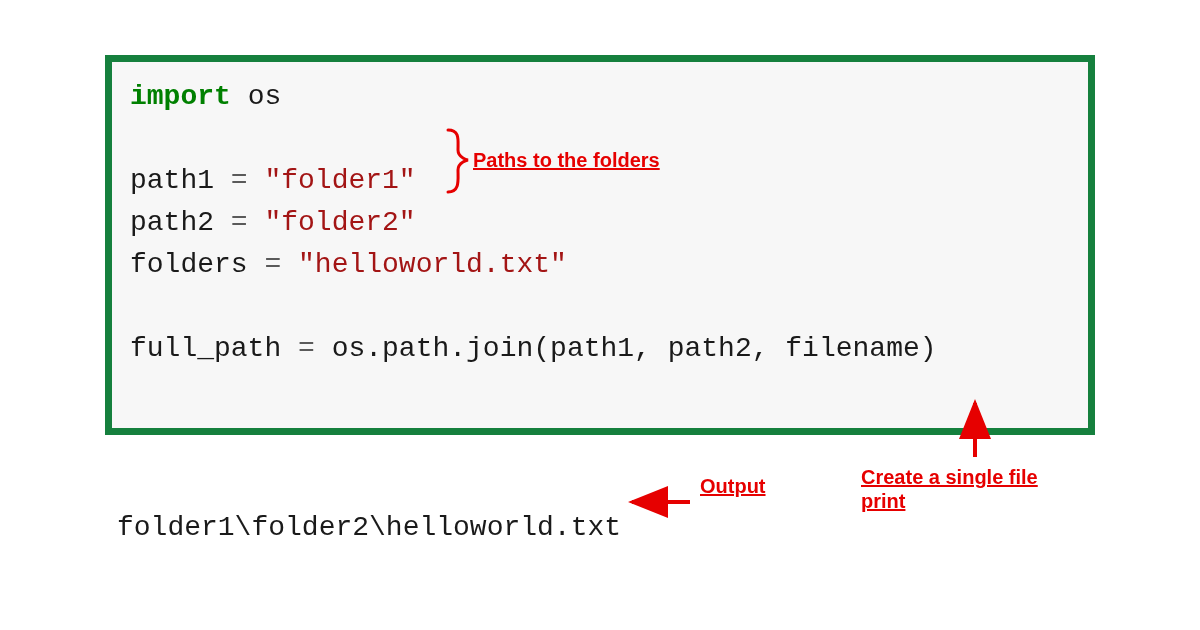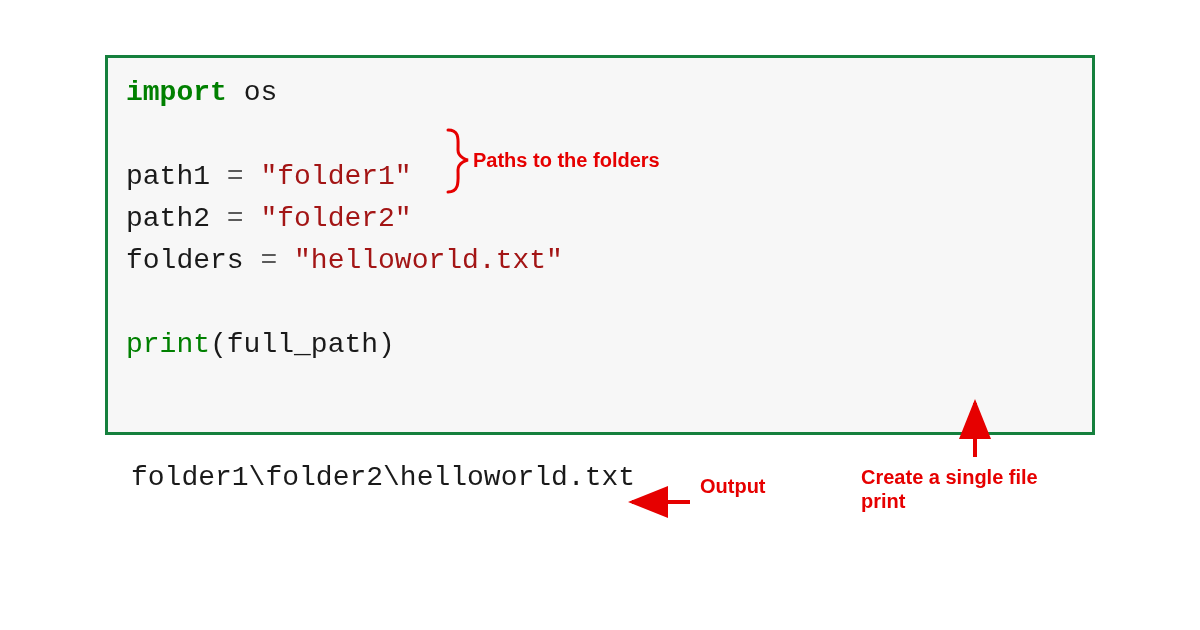--- a/index.html
+++ b/index.html
@@ -11,50 +11,50 @@
     font-family: "Consolas", "Menlo", "Courier New", monospace;
     position: relative;
   }
   .code-box {
     position: absolute;
     left: 105px;
     top: 55px;
     width: 990px;
     height: 380px;
     background: #f7f7f7;
-    border: 3px solid #15803d;
+    border: 7px solid #15803d;
     box-sizing: border-box;
     padding: 14px 18px;
   }
   .code-line {
     font-size: 28px;
     line-height: 42px;
     white-space: pre;
     color: #1a1a1a;
   }
   .kw-green   { color: #008000; font-weight: bold; }
   .kw-print   { color: #008000; }
   .op         { color: #5a5a5a; }
   .str        { color: #a31515; }
   .output-line {
     position: absolute;
     left: 117px;
-    top: 462px;
+    top: 512px;
     font-size: 28px;
     color: #1a1a1a;
     white-space: pre;
-    margin-left: 14px;
   }
   .anno {
     font-family: Arial, Helvetica, sans-serif;
     font-weight: bold;
     color: #e60000;
     position: absolute;
     font-size: 20px;
     line-height: 24px;
+    text-decoration: underline;
   }
   .anno.paths   { left: 473px; top: 148px; }
   .anno.output  { left: 700px; top: 474px; }
   .anno.createA { left: 861px; top: 465px; width: 230px; }
   svg.overlay {
     position: absolute;
     left: 0;
     top: 0;
     width: 1200px;
     height: 630px;
@@ -64,21 +64,21 @@
 </head>
 <body>
 
 <div class="code-box">
   <div class="code-line"><span class="kw-green">import</span><span> os</span></div>
   <div class="code-line">&nbsp;</div>
   <div class="code-line"><span>path1 </span><span class="op">=</span><span class="str"> "folder1"</span></div>
   <div class="code-line"><span>path2 </span><span class="op">=</span><span class="str"> "folder2"</span></div>
   <div class="code-line"><span>folders </span><span class="op">=</span><span class="str"> "helloworld.txt"</span></div>
   <div class="code-line">&nbsp;</div>
-  <div class="code-line"><span class="kw-print">print</span><span>(full_path)</span></div>
+  <div class="code-line"><span>full_path </span><span class="op">=</span><span> os.path.join(path1, path2, filename)</span></div>
 </div>
 
 <div class="output-line">folder1\folder2\helloworld.txt</div>
 
 <div class="anno paths">Paths to the folders</div>
 <div class="anno output">Output</div>
 <div class="anno createA">
   <span>Create a single file</span><br>
   <span>print</span>
 </div>

